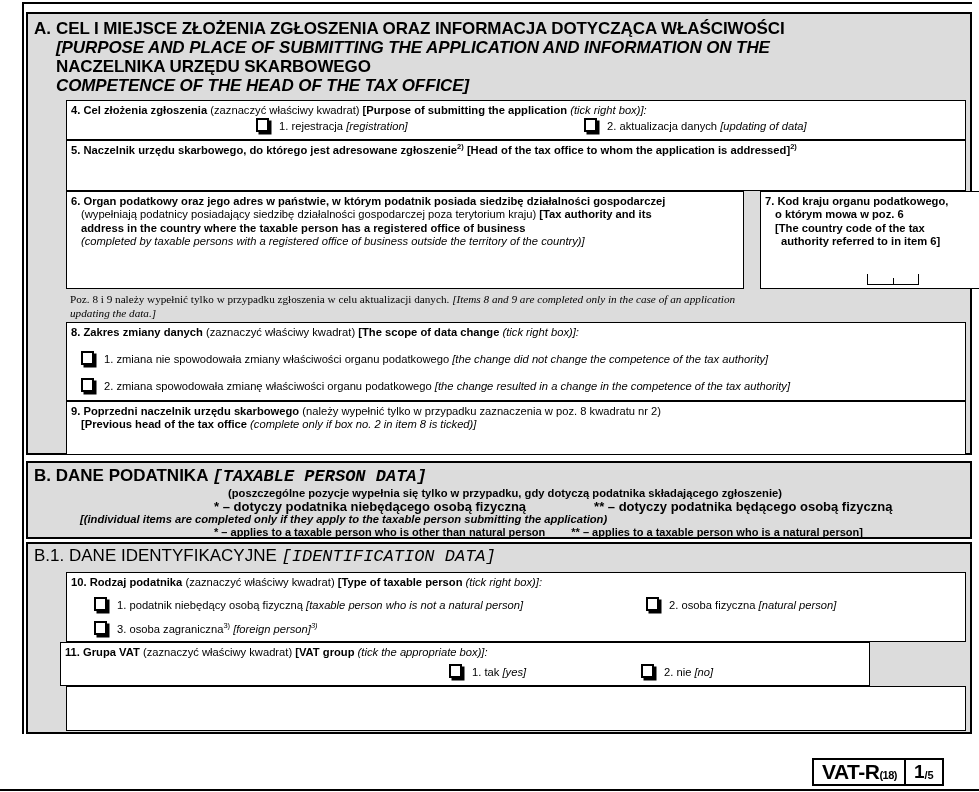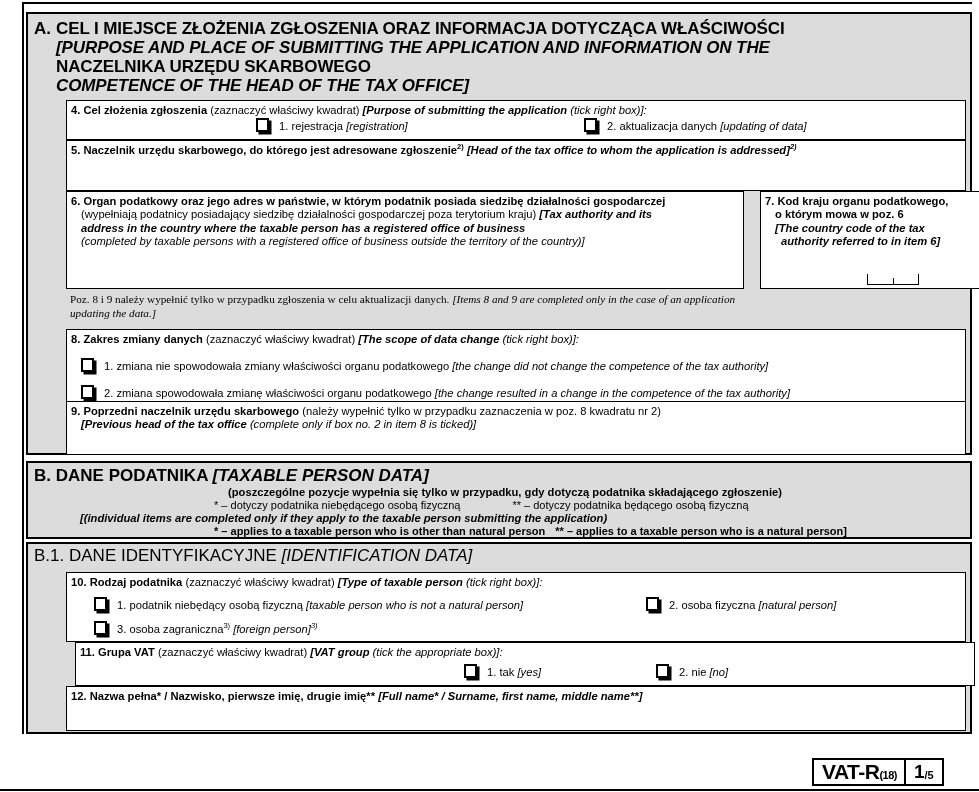--- a/index.html
+++ b/index.html
@@ -65,30 +65,30 @@
     font-weight: bold;
     line-height: 19px;
     letter-spacing: -0.1px;
   }
 
   .sub-title {
     font-size: 16px;
     font-weight: normal;
     line-height: 20px;
   }
-  .sub-title .it { font-style: italic; }
+  .sub-title .it { font-style: italic; font-family: Liberation Mono, monospace; }
 
   .field-label {
     font-size: 11.2px;
     line-height: 13.4px;
     font-weight: bold;
   }
   .nb { font-weight: normal; }
   .it { font-style: italic; }
-  .bi { font-weight: bold; font-style: italic; }
+  .bi { font-weight: bold; }
   .ni { font-weight: normal; font-style: italic; }
   sup { font-size: 7.5px; vertical-align: super; line-height: 0; }
 
   .opt {
     position: absolute;
     font-size: 11.2px;
     line-height: 13px;
     font-weight: normal;
     white-space: nowrap;
   }
@@ -238,21 +238,21 @@
     </div>
 
     <div class="grey-note" style="left:38px; top:275px; width:900px; height:33px;font-family:Liberation Serif, serif;">
       <div class="field-label nb" style="padding:3px 4px 0 4px; line-height:14px;">
         <span>Poz. 8 i 9 należy wypełnić tylko w przypadku zgłoszenia w celu aktualizacji danych.</span>
         <span class="ni">[Items 8 and 9 are completed only in the case of an application</span>
         <span class="ni" style="display:block;">updating the data.]</span>
       </div>
     </div>
 
-    <div class="inner-box" style="left:38px; top:308px; width:900px; height:79px;margin-top:7px;">
+    <div class="inner-box" style="left:38px; top:308px; width:900px; height:79px;">
       <div class="field-label" style="position:absolute; left:4px; top:3px; white-space:nowrap;">
         <span>8.</span>
         <span>Zakres zmiany danych</span>
         <span class="nb">(zaznaczyć właściwy kwadrat)</span>
         <span class="bi">[The scope of data change</span>
         <span class="ni">(tick right box)]:</span>
       </div>
 
       <div class="ckbox" style="left:14px; top:28px;"></div>
       <div class="opt" style="left:37px; top:30px;">
@@ -287,28 +287,28 @@
   </div>
 
   <div class="section-band" style="left:26px; top:461px; width:946px; height:78px;">
     <div style="position:absolute; left:6px; top:3px; right:4px;">
       <div class="sub-title" style="font-weight:bold; font-size:17px; line-height:20px;">
         <span>B.</span>
         <span>DANE PODATNIKA</span>
         <span class="it">[TAXABLE PERSON DATA]</span>
       </div>
       <div style="font-size:11.2px; line-height:13px; font-weight:bold; text-align:center; padding-left:10px;">(poszczególne pozycje wypełnia się tylko w przypadku, gdy dotyczą podatnika składającego zgłoszenie)</div>
-      <div style="font-size:11px; line-height:13px; font-weight:normal; display:flex; padding-left:180px;">
+      <div style="font-size:13px; line-height:13px; font-weight:bold; display:flex; padding-left:180px;gap:16px;">
         <span>* – dotyczy podatnika niebędącego osobą fizyczną</span>
         <span style="padding-left:52px;">** – dotyczy podatnika będącego osobą fizyczną</span>
       </div>
       <div style="font-size:11.2px; line-height:13px; font-weight:bold; font-style:italic; padding-left:46px;">[(individual items are completed only if they apply to the taxable person submitting the application)</div>
       <div style="font-size:11px; line-height:13px; font-weight:bold; display:flex; padding-left:180px;">
         <span>* – applies to a taxable person who is other than natural person</span>
-        <span style="padding-left:10px;">** – applies to a taxable person who is a natural person]</span>
+        <span style="padding-left:26px;">** – applies to a taxable person who is a natural person]</span>
       </div>
     </div>
   </div>
 
   <div class="section-band" style="left:26px; top:542px; width:946px; height:192px;">
 
     <div class="sub-title" style="position:absolute; left:6px; top:2px; font-size:17px;">
       <span>B.1.</span>
       <span>DANE IDENTYFIKACYJNE</span>
       <span class="it">[IDENTIFICATION DATA]</span>
@@ -338,21 +338,21 @@
       </div>
 
       <div class="ckbox" style="left:27px; top:48px;"></div>
       <div class="opt" style="left:50px; top:50px;">
         <span>3.</span>
         <span>osoba zagraniczna</span><sup>3)</sup>
         <span class="ni">[foreign person]</span><sup class="ni">3)</sup>
       </div>
     </div>
 
-    <div class="inner-box" style="left:47px; top:98px; width:900px; height:44px;">
+    <div class="inner-box" style="left:32px; top:98px; width:810px; height:44px;">
       <div class="field-label" style="position:absolute; left:4px; top:3px; white-space:nowrap;">
         <span>11.</span>
         <span>Grupa VAT</span>
         <span class="nb">(zaznaczyć właściwy kwadrat)</span>
         <span class="bi">[VAT group</span>
         <span class="ni">(tick the appropriate box)]:</span>
       </div>
 
       <div class="ckbox" style="left:388px; top:21px;"></div>
       <div class="opt" style="left:411px; top:23px;">
@@ -363,25 +363,20 @@
 
       <div class="ckbox" style="left:580px; top:21px;"></div>
       <div class="opt" style="left:603px; top:23px;">
         <span>2.</span>
         <span>nie</span>
         <span class="ni">[no]</span>
       </div>
     </div>
 
     <div class="inner-box" style="left:38px; top:142px; width:900px; height:45px;">
-      <div class="field-label" style="position:absolute; left:4px; top:3px; white-space:nowrap;">
-        <span>12.</span>
-        <span>Nazwa pełna* / Nazwisko, pierwsze imię, drugie imię**</span>
-        <span class="bi">[Full name* / Surname, first name, middle name**]</span>
-      </div>
       <div style="position:absolute; left:6px; top:20px; right:6px; bottom:3px; font-size:12px;"></div>
     </div>
 
   </div>
 
   <div id="footer-stamp">
     <div class="code">
       <span>VAT-R</span>
         <sub>(18)</sub>
     </div>

